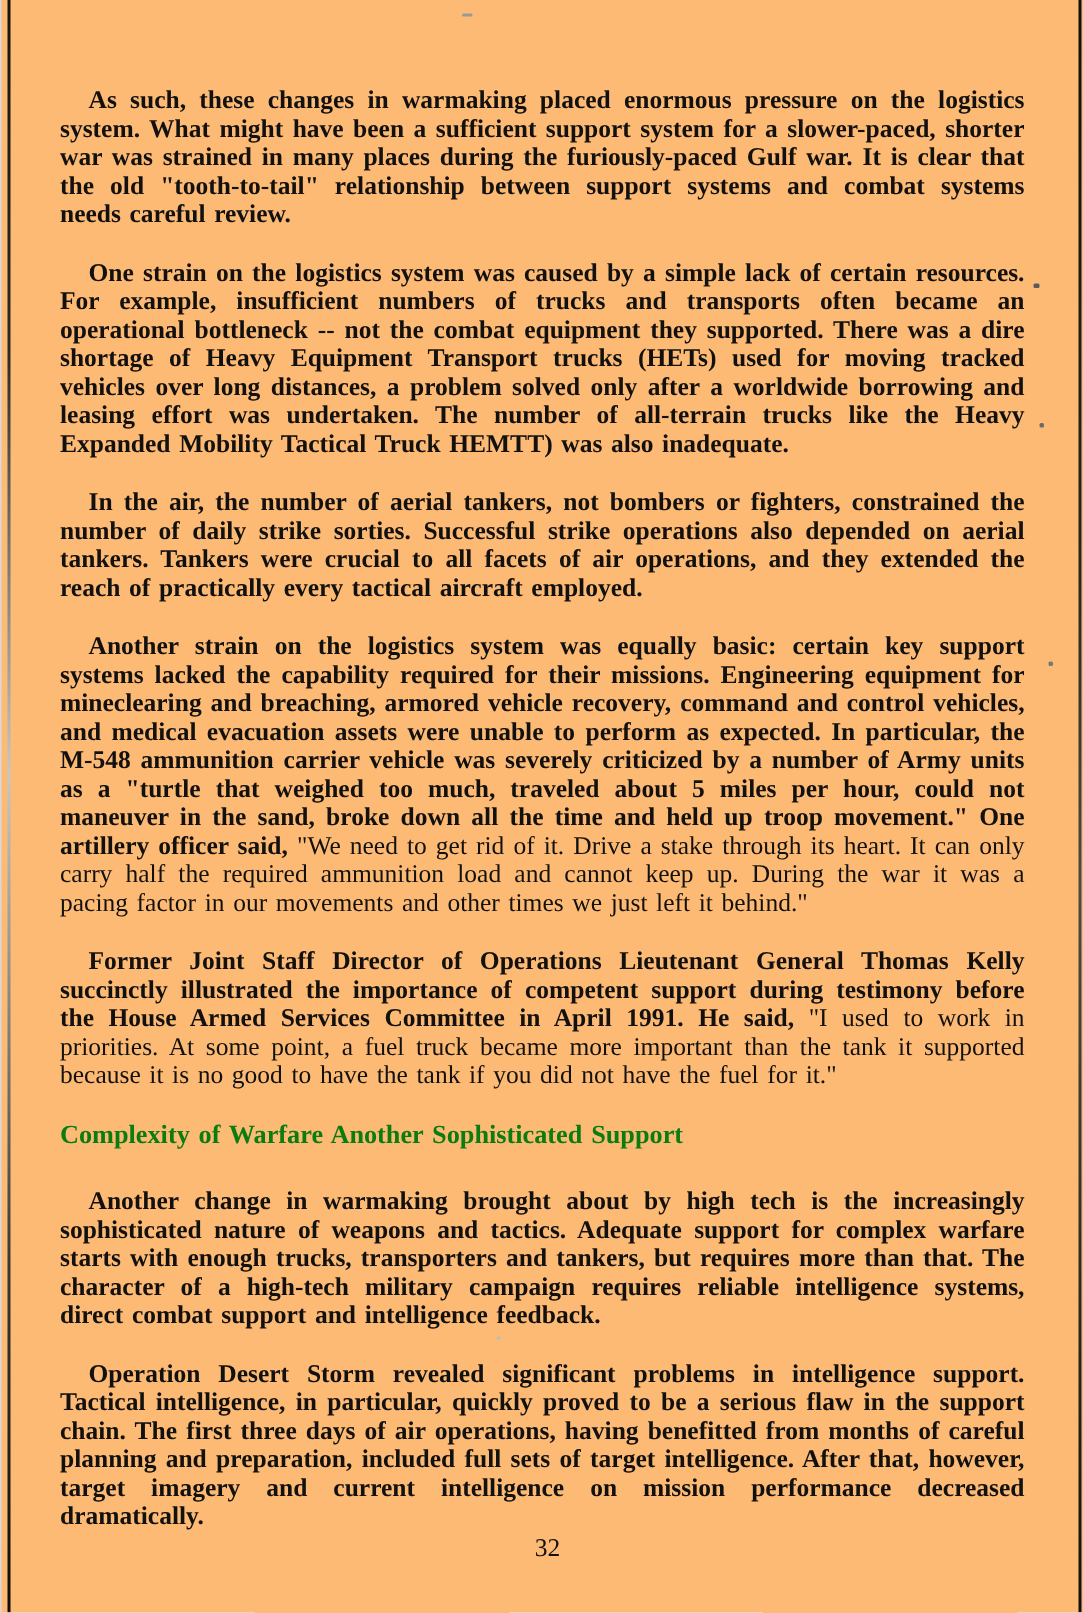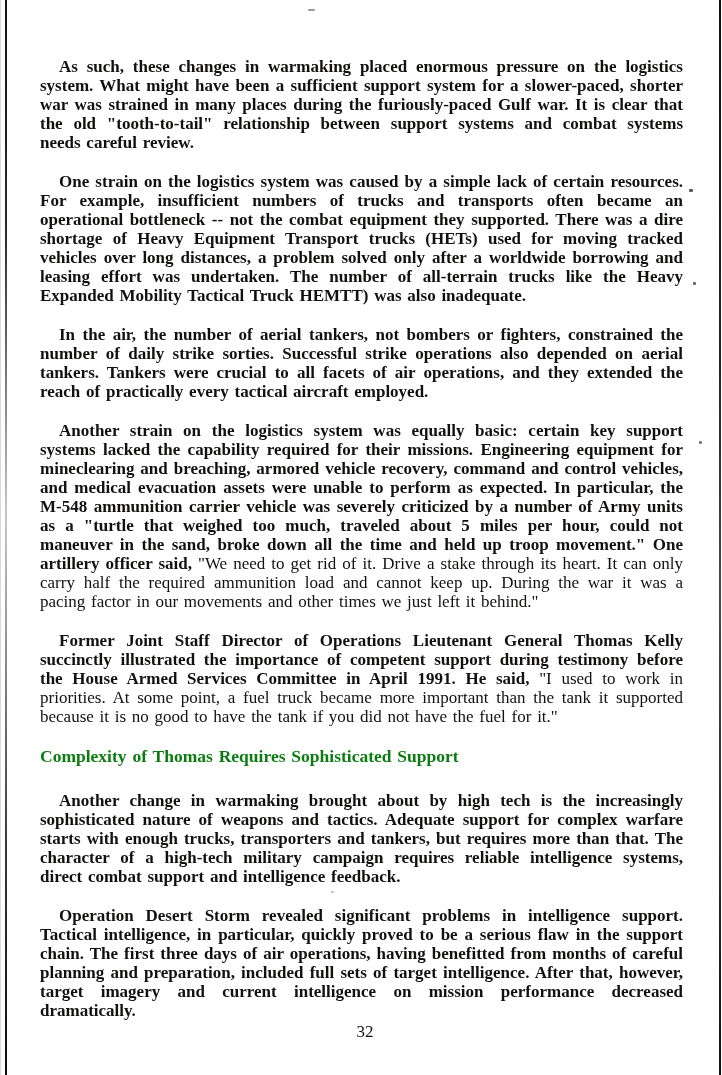--- a/index.html
+++ b/index.html
@@ -1,20 +1,20 @@
 <!DOCTYPE html>
 <html><head>
 <meta charset="utf-8">
 <style>
   html, body { margin: 0; padding: 0; background: #e8e8e8; }
   .sheet {
     position: relative;
     width: 722px;
     height: 1075px;
-    background: #ffffff;
+    background: #fdba74;
     overflow: hidden;
     font-family: "Liberation Serif", "DejaVu Serif", serif;
     color: #121110;
   }
   .text-block {
     position: absolute;
     left: 40px;
     top: 57px;
     width: 643px;
     font-size: 17px;
@@ -92,21 +92,21 @@
     <p class="para"><span class="run-bold">As such, these changes in warmaking placed enormous pressure on the logistics system. What might have been a sufficient support system for a slower-paced, shorter war was strained in many places during the furiously-paced Gulf war. It is clear that the old "tooth-to-tail" relationship between support systems and combat systems needs careful review.</span></p>
 
     <p class="para"><span class="run-bold">One strain on the logistics system was caused by a simple lack of certain resources. For example, insufficient numbers of trucks and transports often became an operational bottleneck -- not the combat equipment they supported. There was a dire shortage of Heavy Equipment Transport trucks (HETs) used for moving tracked vehicles over long distances, a problem solved only after a worldwide borrowing and leasing effort was undertaken. The number of all-terrain trucks like the Heavy Expanded Mobility Tactical Truck HEMTT) was also inadequate.</span></p>
 
     <p class="para"><span class="run-bold">In the air, the number of aerial tankers, not bombers or fighters, constrained the number of daily strike sorties. Successful strike operations also depended on aerial tankers. Tankers were crucial to all facets of air operations, and they extended the reach of practically every tactical aircraft employed.</span></p>
 
     <p class="para"><span class="run-bold">Another strain on the logistics system was equally basic: certain key support systems lacked the capability required for their missions. Engineering equipment for mineclearing and breaching, armored vehicle recovery, command and control vehicles, and medical evacuation assets were unable to perform as expected. In particular, the M-548 ammunition carrier vehicle was severely criticized by a number of Army units as a "turtle that weighed too much, traveled about 5 miles per hour, could not maneuver in the sand, broke down all the time and held up troop movement." One artillery officer said, </span><span class="run-regular">"We need to get rid of it. Drive a stake through its heart. It can only carry half the required ammunition load and cannot keep up. During the war it was a pacing factor in our movements and other times we just left it behind."</span></p>
 
     <p class="para"><span class="run-bold">Former Joint Staff Director of Operations Lieutenant General Thomas Kelly succinctly illustrated the importance of competent support during testimony before the House Armed Services Committee in April 1991. He said, </span><span class="run-regular">"I used to work in priorities. At some point, a fuel truck became more important than the tank it supported because it is no good to have the tank if you did not have the fuel for it."</span></p>
 
-    <h2 class="section-heading" style="color: rgb(11, 124, 16);">Complexity of Thomas Requires Sophisticated Support</h2>
+    <h2 class="section-heading" style="color: rgb(11, 124, 16);">Complexity of Warfare Another Sophisticated Support</h2>
 
     <p class="para"><span class="run-bold">Another change in warmaking brought about by high tech is the increasingly sophisticated nature of weapons and tactics. Adequate support for complex warfare starts with enough trucks, transporters and tankers, but requires more than that. The character of a high-tech military campaign requires reliable intelligence systems, direct combat support and intelligence feedback.</span></p>
 
     <p class="para"><span class="run-bold">Operation Desert Storm revealed significant problems in intelligence support. Tactical intelligence, in particular, quickly proved to be a serious flaw in the support chain. The first three days of air operations, having benefitted from months of careful planning and preparation, included full sets of target intelligence. After that, however, target imagery and current intelligence on mission performance decreased dramatically.</span></p>
 
   </div>
 
   <div class="page-number">32</div>
 
 </div>

